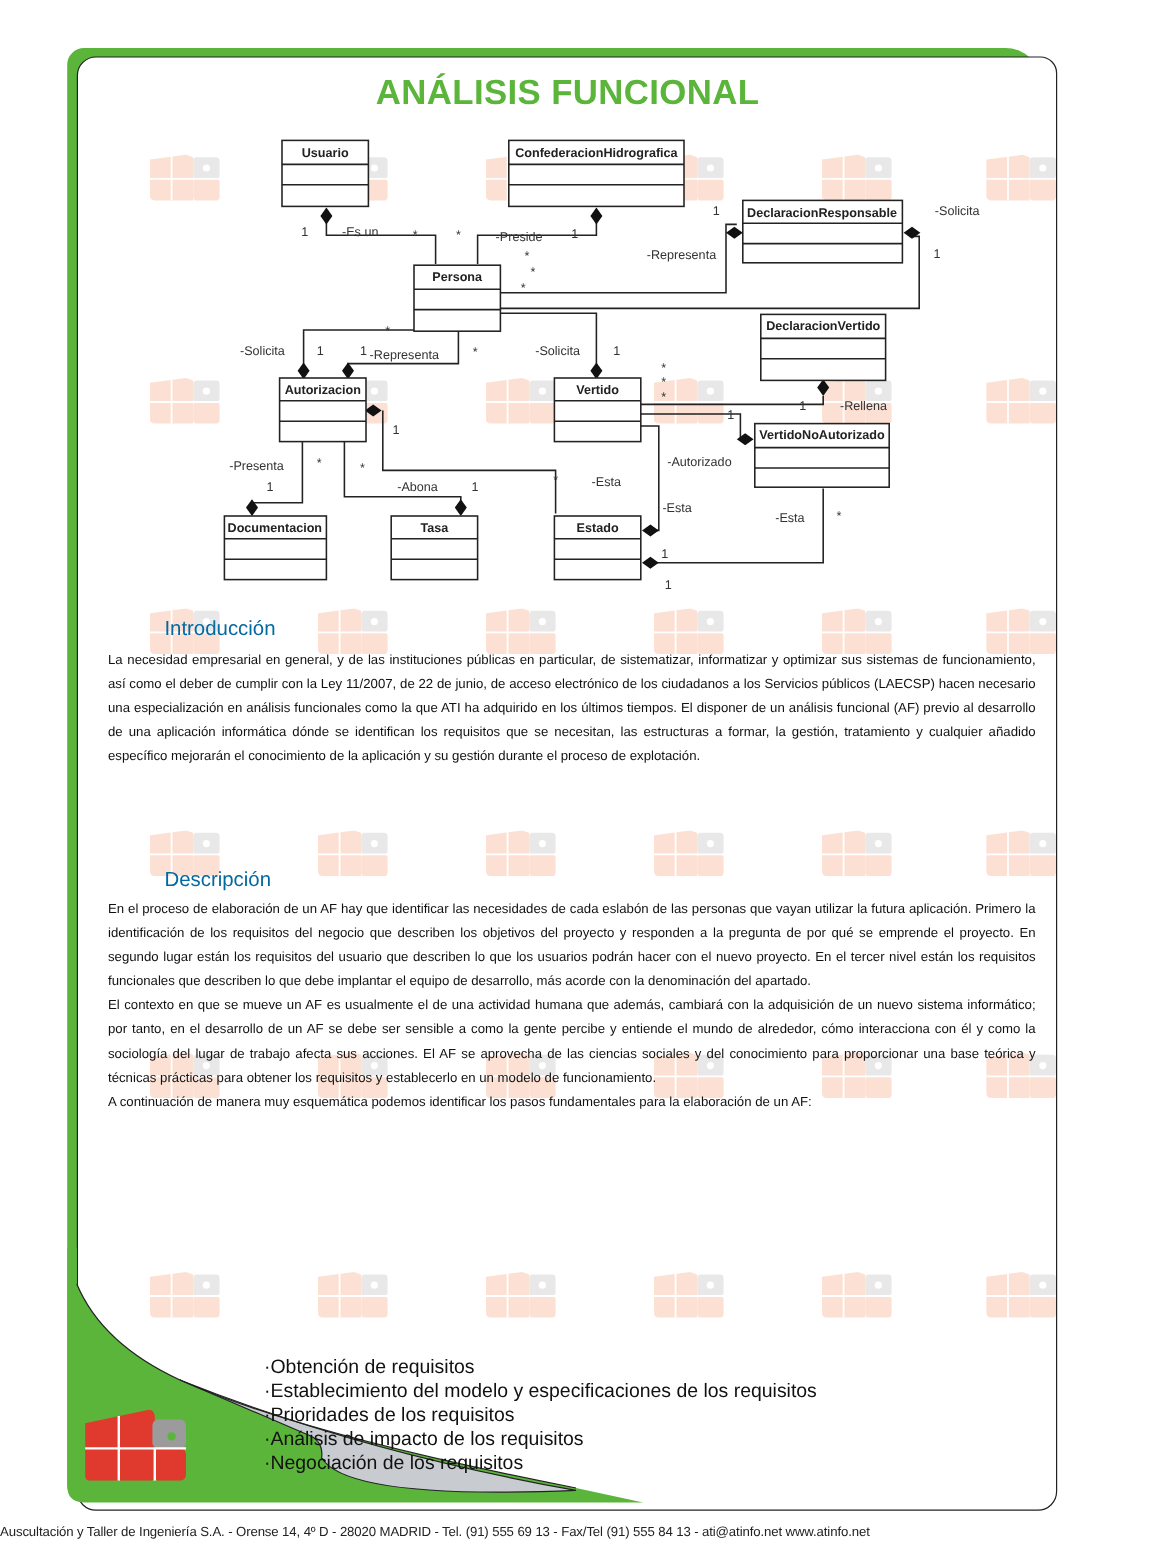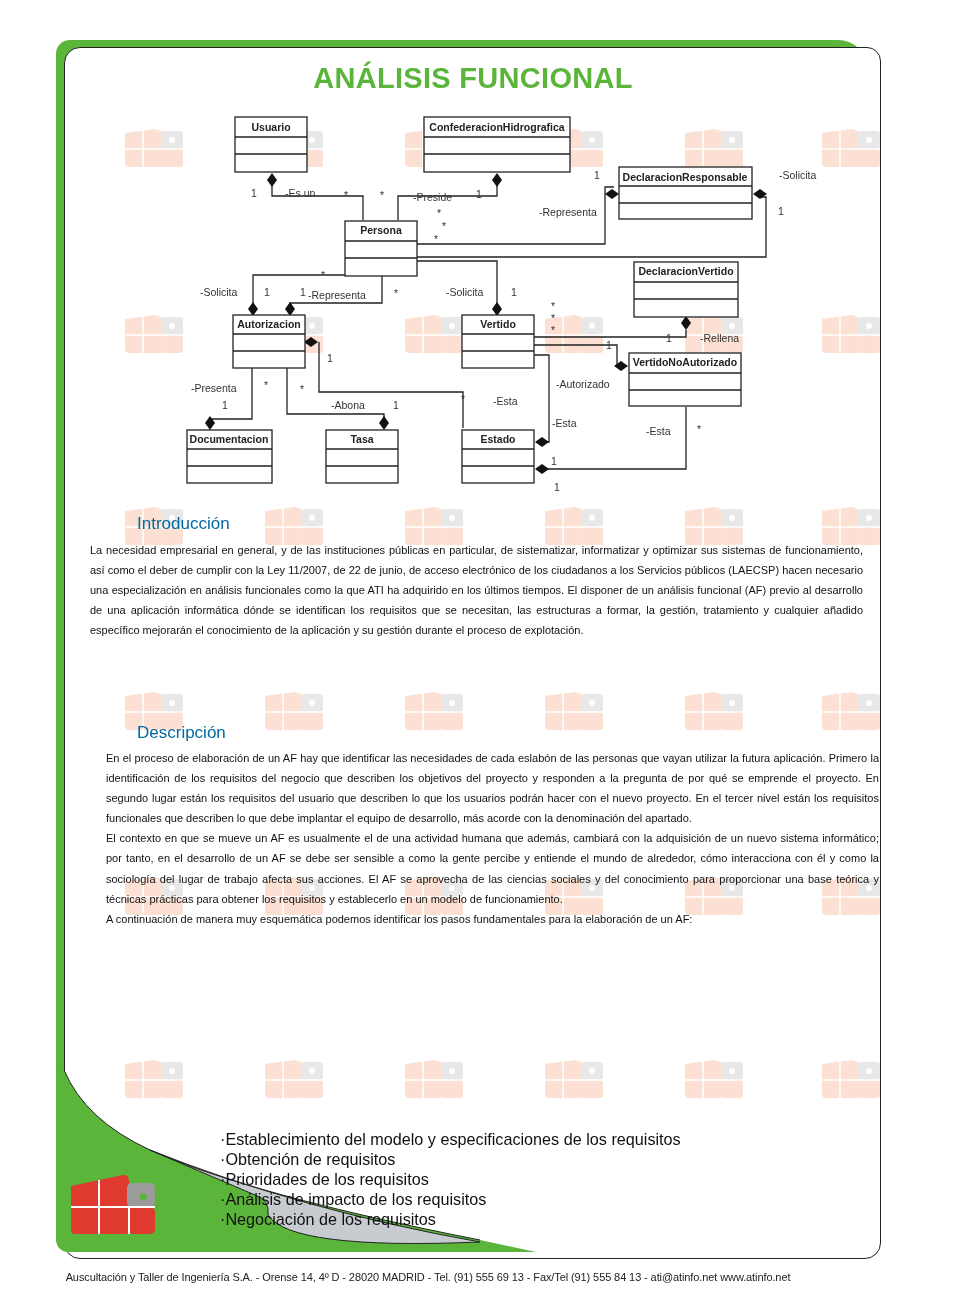--- a/index.html
+++ b/index.html
@@ -14,21 +14,21 @@
            color:#5bb53a; font-size:29px; letter-spacing:0.3px;font-weight:bold; }
   .diagram { position:absolute; left:180px; top:110px; width:640px; height:390px; }
   .section-title { position:absolute; left:90px; color:#0369a1; font-size:17px;margin-left:47px; }
   .para { position:absolute; left:90px; width:773px; font-size:11px; line-height:20.1px;
           text-align:justify; color:#111; }
   .para p { margin:0; }
   .steps { position:absolute; left:220px; top:1129px; font-size:16.2px; line-height:20px; color:#111; }
   .steps div::before { content:"·"; }
   .curl { position:absolute; left:56px; top:1040px; width:480px; height:215px; }
   .logo { position:absolute; left:69px; top:1172px; width:88px; height:62px; }
-  .footer { position:absolute; left:0; width:856px; top:1271px; text-align:center;
+  .footer { position:absolute; left:0; width:856px; top:1271px; 
             font-size:11px; color:#222; letter-spacing:-0.1px; }
   svg text { font-family:"Liberation Sans", sans-serif; }
 </style>
 </head>
 <body>
 
 <div class="frame-green"></div>
 <div class="frame-white"></div>
 
 <svg class="watermarks" width="976" height="1297">
@@ -221,21 +221,21 @@
     <text x="554" y="491">1</text>
   </g>
 </svg>
 
 <div class="section-title" style="top:514px;">Introducción</div>
 <div class="para" style="top:540px;">
   <p>La necesidad empresarial en general, y de las instituciones públicas en particular, de sistematizar, informatizar y optimizar sus sistemas de funcionamiento, así como el deber de cumplir con la Ley 11/2007, de 22 de junio, de acceso electrónico de los ciudadanos a los Servicios públicos (LAECSP) hacen necesario una especialización en análisis funcionales como la que ATI ha adquirido en los últimos tiempos. El disponer de un análisis funcional (AF) previo al desarrollo de una aplicación informática dónde se identifican los requisitos que se necesitan, las estructuras a formar, la gestión, tratamiento y cualquier añadido específico mejorarán el conocimiento de la aplicación y su gestión durante el proceso de explotación.</p>
 </div>
 
 <div class="section-title" style="top:723px;">Descripción</div>
-<div class="para" style="top:748px;margin-left:16px;">
+<div class="para" style="top:748px;">
   <p>En el proceso de elaboración de un AF hay que identificar las necesidades de cada eslabón de las personas que vayan utilizar la futura aplicación. Primero la identificación de los requisitos del negocio que describen los objetivos del proyecto y responden a la pregunta de por qué se emprende el proyecto. En segundo lugar están los requisitos del usuario que describen lo que los usuarios podrán hacer con el nuevo proyecto. En el tercer nivel están los requisitos funcionales que describen lo que debe implantar el equipo de desarrollo, más acorde con la denominación del apartado.</p>
   <p>El contexto en que se mueve un AF es usualmente el de una actividad humana que además, cambiará con la adquisición de un nuevo sistema informático; por tanto, en el desarrollo de un AF se debe ser sensible a como la gente percibe y entiende el mundo de alrededor, cómo interacciona con él y como la sociología del lugar de trabajo afecta sus acciones. El AF se aprovecha de las ciencias sociales y del conocimiento para proporcionar una base teórica y técnicas prácticas para obtener los requisitos y establecerlo en un modelo de funcionamiento.</p>
   <p style="text-align:left">A continuación de manera muy esquemática podemos identificar los pasos fundamentales para la elaboración de un AF:</p>
 </div>
 
 <svg class="curl" viewBox="56 1040 480 215" width="480" height="215">
   <path d="M64 1040 L64 1070 Q85 1120 150 1150 Q250 1195 480 1240 L536 1252 L70 1252 Q56 1252 56 1238 L56 1040 Z" fill="#5bb53a"></path>
   <path d="M150 1150 Q220 1180 255 1195 Q270 1200 268 1215 Q290 1250 480 1242 Q300 1210 150 1150 Z" fill="#c8ccd0" stroke="#222" stroke-width="1"></path>
   <path d="M64 1070 Q85 1120 150 1150 Q250 1195 480 1240" fill="none" stroke="#222" stroke-width="1"></path>
 </svg>
@@ -244,20 +244,20 @@
   <path d="M2 14 L54 3 Q60 2 60 10 L60 58 Q60 62 56 62 L6 62 Q2 62 2 58 Z" fill="#e03a2e"></path>
   <rect x="58" y="11" width="28" height="24" rx="5" fill="#9b9b9b"></rect>
   <rect x="58" y="35" width="28" height="27" rx="5" fill="#e03a2e"></rect>
   <circle cx="74" cy="25" r="3.5" fill="#5bb53a"></circle>
   <line x1="2" y1="35" x2="86" y2="35" stroke="#fff" stroke-width="2"></line>
   <line x1="30" y1="8" x2="30" y2="62" stroke="#fff" stroke-width="2"></line>
   <line x1="60" y1="35" x2="60" y2="62" stroke="#fff" stroke-width="2"></line>
 </svg>
 
 <div class="steps">
+  <div>Obtención de requisitos</div>
   <div>Establecimiento del modelo y especificaciones de los requisitos</div>
-  <div>Obtención de requisitos</div>
   <div>Prioridades de los requisitos</div>
   <div>Análisis de impacto de los requisitos</div>
   <div>Negociación de los requisitos</div>
 </div>
 
 <div class="footer">Auscultación y Taller de Ingeniería S.A. - Orense 14, 4º D - 28020  MADRID - Tel. (91) 555 69 13 - Fax/Tel (91) 555 84 13 - ati@atinfo.net   www.atinfo.net</div>
 
 </body></html>

